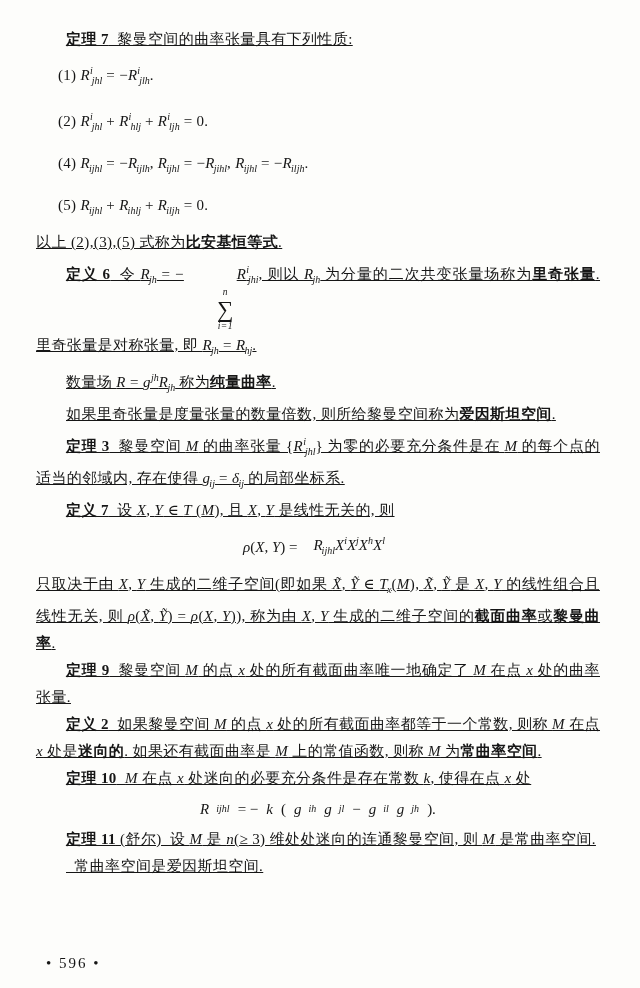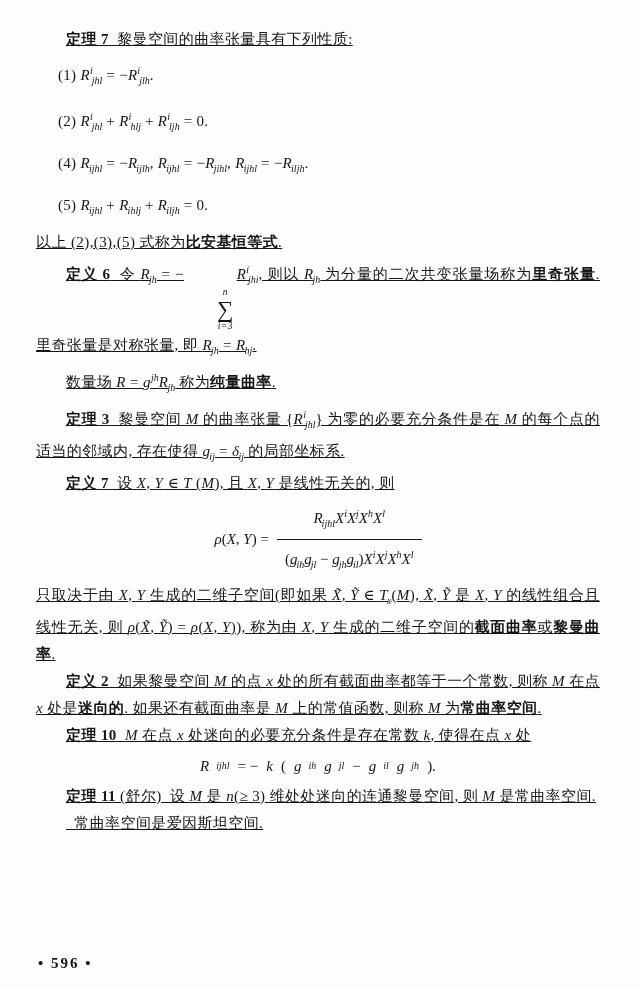--- a/index.html
+++ b/index.html
@@ -37,37 +37,37 @@
   sup { vertical-align: 6px; }
   sub { vertical-align: -4px; margin-left: -1px; }
   .center-formula {
     display: flex;
     justify-content: center;
     align-items: center;
     gap: 8px;
     margin: 5px 0 5px 0;
     line-height: 24px;
   }
-  .frac { display: inline-block; text-align: center; vertical-align: middle; }
+  .frac { display: inline-block; vertical-align: middle; }
   .frac .num { display: block; padding: 0 8px 3px 8px; }
   .frac .den { display: block; border-top: 1.4px solid #161616; padding: 3px 8px 0 8px; }
   .sum {
     display: inline-flex;
     flex-direction: column;
     align-items: center;
     vertical-align: -16px;
     line-height: 1;
     margin: 0 3px;
   }
   .sum .lim { font-size: 9.5px; line-height: 1.15; font-style: italic; }
   .sum .sig { font-size: 23px; line-height: 1; font-style: normal; }
   .footer {
     position: absolute;
-    left: 38px; bottom: 16px;
-    font-weight: 700;
+    left: 46px; bottom: 16px;
+    font-weight: 400;
     font-size: 15px;
     letter-spacing: 2px;
   }
 </style>
 </head>
 <body>
 
 <div class="page">
 
 
@@ -78,40 +78,41 @@
     <div class="fline">(2) <i>R</i><sup>i</sup><sub>jhl</sub> + <i>R</i><sup>i</sup><sub>hlj</sub> + <i>R</i><sup>i</sup><sub>ljh</sub> = 0.</div>
     <div class="fline">(4) <i>R</i><sub>ijhl</sub> = −<i>R</i><sub>ijlh</sub>, <i>R</i><sub>ijhl</sub> = −<i>R</i><sub>jihl</sub>, <i>R</i><sub>ijhl</sub> = −<i>R</i><sub>iljh</sub>.</div>
     <div class="fline">(5) <i>R</i><sub>ijhl</sub> + <i>R</i><sub>ihlj</sub> + <i>R</i><sub>iljh</sub> = 0.</div>
   </div>
 
   <p class="para noindent">以上 (2),(3),(5) 式称为<b>比安基恒等式</b>.</p>
 
   <p class="para"><b>定义 6</b>&nbsp;&nbsp;令 <i>R</i><sub>jh</sub> = −<span class="sum">
         <span class="lim">n</span>
         <span class="sig">∑</span>
-        <span class="lim">i=3</span>
+        <span class="lim">i=1</span>
       </span><i>R</i><sup>i</sup><sub>jhi</sub>, 则以 <i>R</i><sub>jh</sub> 为分量的二次共变张量场称为<b>里奇张量</b>. 里奇张量是对称张量, 即 <i>R</i><sub>jh</sub> = <i>R</i><sub>hj</sub>.</p>
 
   <p class="para">数量场 <i>R</i> = <i>g</i><sup>jh</sup><i>R</i><sub>jh</sub> 称为<b>纯量曲率</b>.</p>
 
+  <p class="para">如果里奇张量是度量张量的数量倍数, 则所给黎曼空间称为<b>爱因斯坦空间</b>.</p>
 
   <p class="para"><b>定理 3</b>&nbsp;&nbsp;黎曼空间 <i>M</i> 的曲率张量 {<i>R</i><sup>i</sup><sub>jhl</sub>} 为零的必要充分条件是在 <i>M</i> 的每个点的适当的邻域内, 存在使得 <i>g</i><sub>ij</sub> = <i>δ</i><sub>ij</sub> 的局部坐标系.</p>
 
   <p class="para"><b>定义 7</b>&nbsp;&nbsp;设 <i>X</i>, <i>Y</i> ∈ <i>T</i> (<i>M</i>), 且 <i>X</i>, <i>Y</i> 是线性无关的, 则</p>
 
   <div class="center-formula">
     <span><i>ρ</i>(<i>X</i>, <i>Y</i>) =</span>
     <span class="frac">
       <span class="num"><i>R</i><sub>ijhl</sub><i>X</i><sup>i</sup><i>X</i><sup>j</sup><i>X</i><sup>h</sup><i>X</i><sup>l</sup></span>
-      <span class="den">(<i>g</i><sub>ih</sub><i>g</i><sub>jl</sub> − <i>g</i><sub>jh</sub><i>g</i><sub>il</sub>)<i>X</i><sup>i</sup><i>X</i><sup>j</sup><i>X</i><sup>h</sup><i>X</i><sup>l</sup></span>
     </span>
   </div>
 
   <p class="para noindent">只取决于由 <i>X</i>, <i>Y</i> 生成的二维子空间(即如果 <i>X̃</i>, <i>Ỹ</i> ∈ <i>T</i><sub>x</sub>(<i>M</i>), <i>X̃</i>, <i>Ỹ</i> 是 <i>X</i>, <i>Y</i> 的线性组合且线性无关, 则 <i>ρ</i>(<i>X̃</i>, <i>Ỹ</i>) = <i>ρ</i>(<i>X</i>, <i>Y</i>)), 称为由 <i>X</i>, <i>Y</i> 生成的二维子空间的<b>截面曲率</b>或<b>黎曼曲率</b>.</p>
 
+  <p class="para"><b>定理 9</b>&nbsp;&nbsp;黎曼空间 <i>M</i> 的点 <i>x</i> 处的所有截面曲率唯一地确定了 <i>M</i> 在点 <i>x</i> 处的曲率张量.</p>
 
   <p class="para"><b>定义 2</b>&nbsp;&nbsp;如果黎曼空间 <i>M</i> 的点 <i>x</i> 处的所有截面曲率都等于一个常数, 则称 <i>M</i> 在点 <i>x</i> 处是<b>迷向的</b>. 如果还有截面曲率是 <i>M</i> 上的常值函数, 则称 <i>M</i> 为<b>常曲率空间</b>.</p>
 
   <p class="para"><b>定理 10</b>&nbsp;&nbsp;<i>M</i> 在点 <i>x</i> 处迷向的必要充分条件是存在常数 <i>k</i>, 使得在点 <i>x</i> 处</p>
 
   <div class="center-formula"><i>R</i><sub>ijhl</sub> = −<i>k</i>(<i>g</i><sub>ih</sub><i>g</i><sub>jl</sub> − <i>g</i><sub>il</sub><i>g</i><sub>jh</sub>).</div>
 
   <p class="para"><b>定理 11</b> (舒尔)&nbsp;&nbsp;设 <i>M</i> 是 <i>n</i>(≥ 3) 维处处迷向的连通黎曼空间, 则 <i>M</i> 是常曲率空间.</p>
 
   <p class="para">&nbsp;&nbsp;常曲率空间是爱因斯坦空间.</p>

